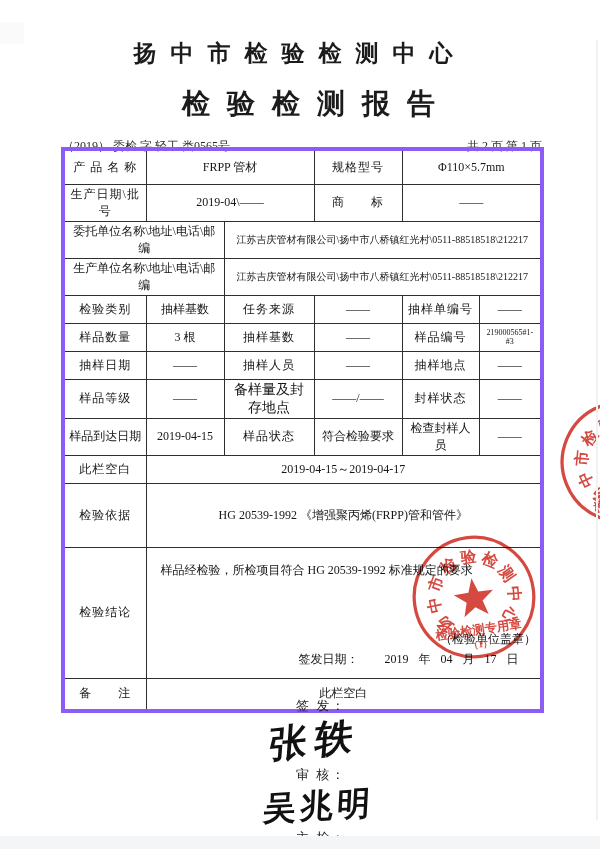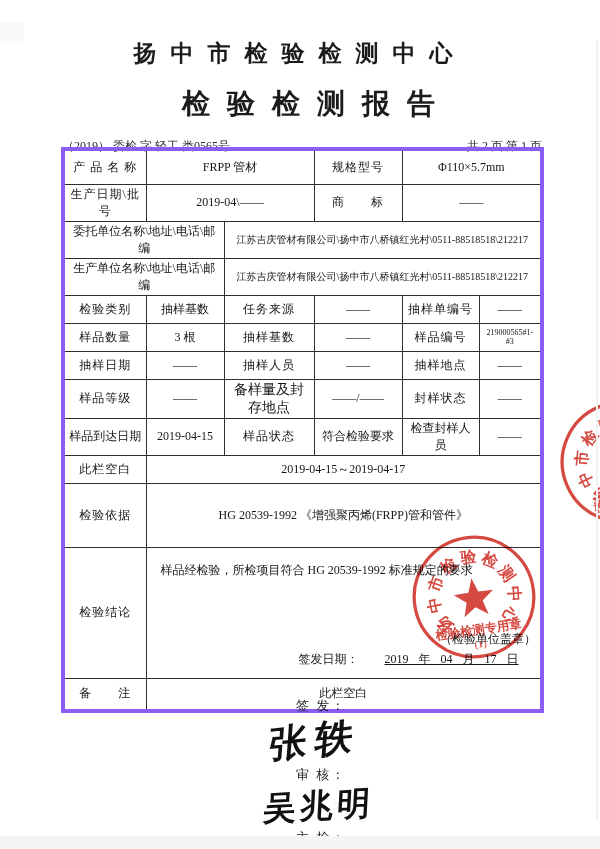--- a/index.html
+++ b/index.html
@@ -18,21 +18,21 @@
     border:4px solid #8b5cf6;font-size:12px;color:#161616;}
   table.rpt td{border:1px solid #2e2e2e;vertical-align:middle;text-align:center;padding:1px 3px;overflow:hidden;}
   td.lbl{letter-spacing:1px;}
   td.left{text-align:left;padding-left:8px;margin-left:16px;}
   .small{font-size:10px;letter-spacing:0;}
   .tiny{font-size:8px;letter-spacing:0;}
   .concl-cell{position:relative;padding:0 !important;margin-top:8px;}
   .concl-text{position:absolute;top:14px;left:14px;right:6px;text-align:left;font-size:12px;}
   .seal-note{position:absolute;right:4px;bottom:30px;font-size:12px;}
   .issue-line{position:absolute;left:152px;bottom:10px;font-size:12px;text-align:left;}
-  .issue-date{margin-left:26px;word-spacing:7px;text-decoration:underline;}
+  .issue-date{margin-left:26px;word-spacing:7px;}
   
   .stamp{position:absolute;width:130px;height:130px;color:#cf2f26;opacity:.88;mix-blend-mode:multiply;pointer-events:none;}
   .stamp-main{left:409px;top:532px;transform:rotate(-8deg);}
   .stamp-side{left:557px;top:397px;transform:rotate(-22deg);}
   .stamp text{font-family:"Liberation Serif","DejaVu Serif",serif;}
   
   .sig-row{position:absolute;top:697px;left:62px;right:20px;display:flex;align-items:center;flex-direction:column;}
   .sig-label{font-size:13px;letter-spacing:2px;white-space:nowrap;color:#222;}
   .sig-name{font-weight:bold;color:#111;white-space:nowrap;}
   .sig-1{font-size:38px;transform:rotate(-6deg) skewX(-10deg);margin:0 26px 0 14px;letter-spacing:8px;}

